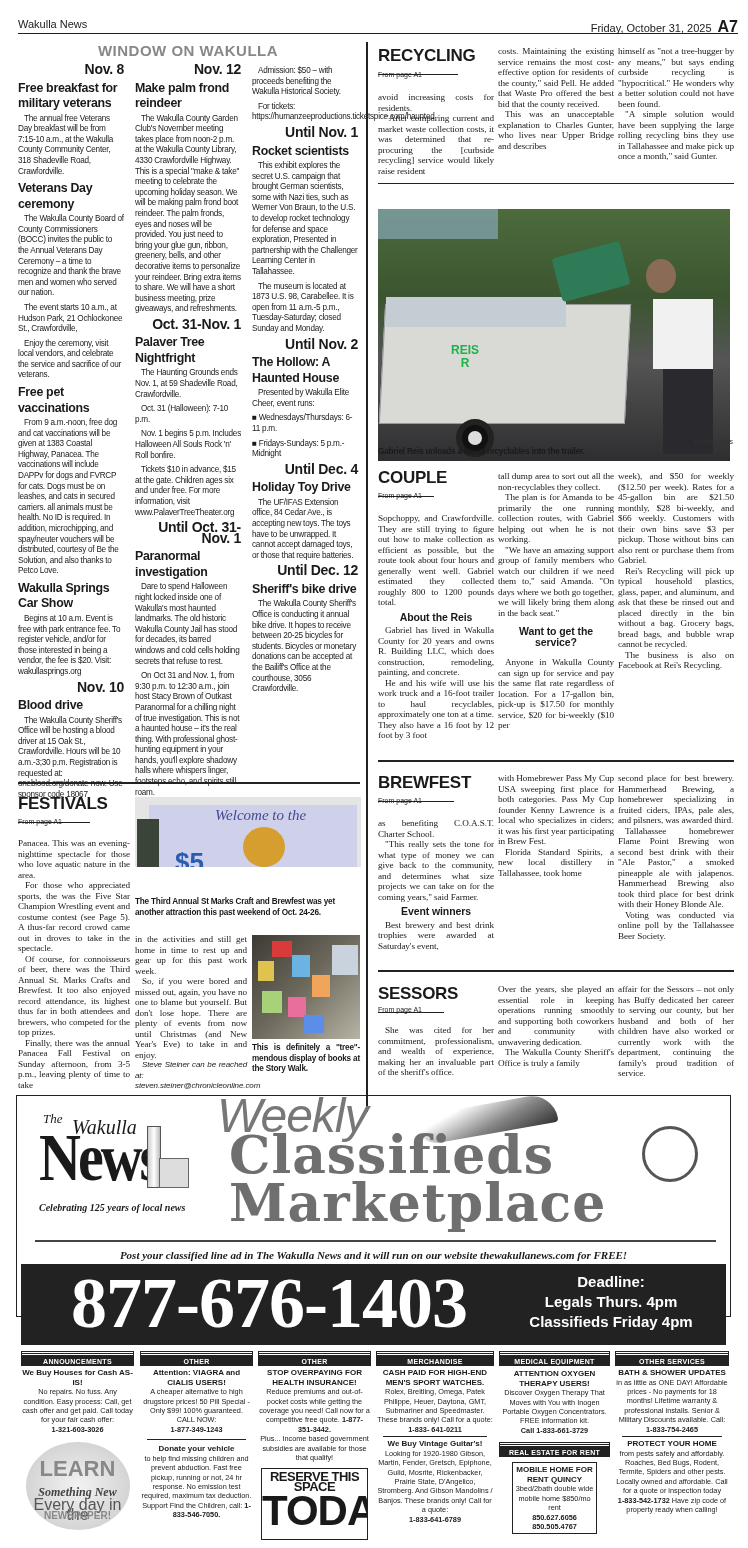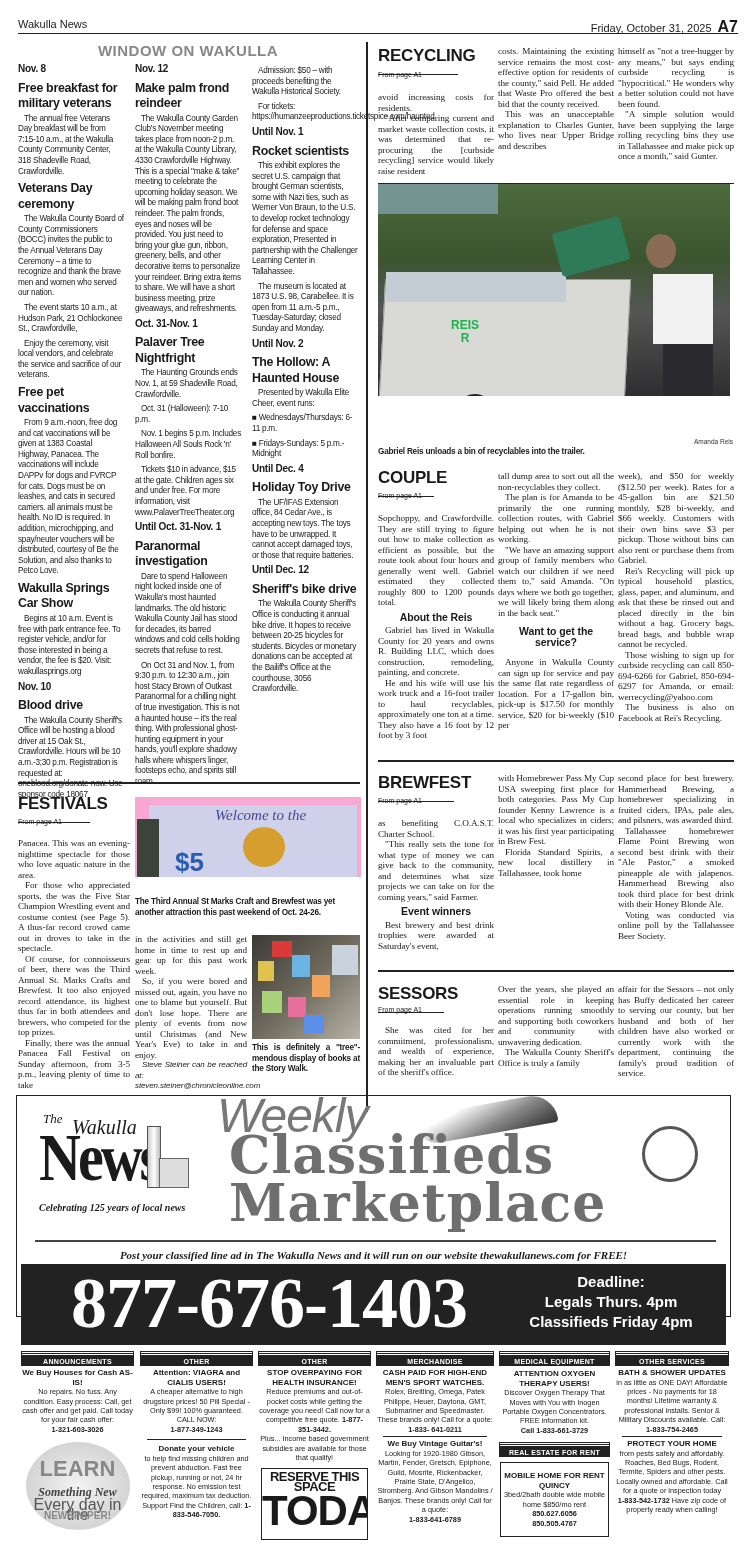--- a/index.html
+++ b/index.html
@@ -5,21 +5,21 @@
 *{box-sizing:border-box;margin:0;padding:0}
 body{width:748px;height:1548px;background:#fff;color:#1a1a1a;position:relative;overflow:hidden;font-family:"Liberation Serif",serif}
 .abs{position:absolute}
 #hdr{position:absolute;left:18px;top:14px;width:720px;height:20px;border-bottom:1.5px solid #222;font-family:"Liberation Sans",sans-serif;font-size:11px}
 #hdr .l{position:absolute;left:0;top:4px}
 #hdr .r{position:absolute;right:0;top:4px}
 #hdr .r b{font-size:16px;margin-left:6px}
 
 .wow-title{position:absolute;left:18px;width:340px;top:42px;text-align:center;font-family:"Liberation Sans",sans-serif;font-weight:bold;font-size:15px;color:#888;letter-spacing:.5px}
 .wcol{position:absolute;top:62px;width:106px;font-family:"Liberation Sans",sans-serif;font-size:8.2px;line-height:10.6px;letter-spacing:-.25px}
-.wcol .date{text-align:left;font-weight:bold;font-size:10px;margin:2px 0 6px}
+.wcol .date{text-align:right;font-weight:bold;font-size:14px;margin:2px 0 6px}
 .wcol h3{font-size:12.4px;line-height:15.5px;font-weight:bold;margin:4px 0 2px;letter-spacing:-.3px}
 .wcol p{text-indent:6px;margin-bottom:4px}
 .wcol .bul{text-indent:0}
 .rule{position:absolute;height:1.5px;background:#222}
 .vrule{position:absolute;width:1.5px;background:#222}
 
 .art-head{position:absolute;font-family:"Liberation Sans",sans-serif;font-weight:bold;font-size:17px;letter-spacing:-.3px;border-bottom:1.5px solid #222;padding-bottom:8px}
 .from{position:absolute;font-family:"Liberation Sans",sans-serif;font-size:7px}
 .col{position:absolute;font-size:9.2px;line-height:10.5px;text-align:justify;letter-spacing:-.1px}
 .col p{text-indent:7px}
@@ -124,21 +124,21 @@
 <div class="col" style="left:498px;top:46px;width:116px">
   <p class="ni">costs. Maintaining the existing service remains the most cost-effective option for residents of the county," said Pell. He added that Waste Pro offered the best bid that the county received.</p>
   <p>This was an unacceptable explanation to Charles Gunter, who lives near Upper Bridge and describes</p>
 </div>
 <div class="col" style="left:618px;top:46px;width:116px">
   <p class="ni">himself as "not a tree-hugger by any means," but says ending curbside recycling is "hypocritical." He wonders why a better solution could not have been found.</p>
   <p>"A simple solution would have been supplying the large rolling recycling bins they use in Tallahassee and make pick up once a month," said Gunter.</p>
 </div>
 <div class="rule" style="left:378px;top:183px;width:356px;height:1px"></div>
 
-<div class="photo" style="left:378px;top:184px;width:352px;height:212px;background:linear-gradient(180deg,#4d6b3d 0%,#3b5530 35%,#555 60%,#2e2e30 100%)">
+<div class="photo" style="left:378px;top:209px;width:352px;height:252px;background:linear-gradient(180deg,#4d6b3d 0%,#3b5530 35%,#555 60%,#2e2e30 100%)">
   <div class="abs" style="left:0;top:0;width:120px;height:30px;background:#8fb2cc;opacity:.6"></div>
   <div class="abs" style="left:4px;top:95px;width:246px;height:120px;background:#d9d9d6;border:1px solid #999;transform:skewX(-3deg)"></div>
   <div class="abs" style="left:8px;top:88px;width:180px;height:30px;background:#c4ccd4"></div>
   <div class="abs" style="left:72px;top:135px;color:#1bb34a;font-family:'Liberation Sans',sans-serif;font-weight:bold;font-size:12px;width:30px;text-align:center;line-height:13px">REIS R</div>
   <div class="abs" style="left:78px;top:210px;width:38px;height:38px;border-radius:50%;background:#111;border:6px solid #222">
       <div style="position:absolute;left:6px;top:6px;width:14px;height:14px;border-radius:50%;background:#ddd"></div>
     </div>
   <div class="abs" style="left:178px;top:40px;width:70px;height:45px;background:#2f7a57;transform:rotate(-15deg);border-radius:4px"></div>
   <div class="abs" style="left:275px;top:90px;width:60px;height:70px;background:#f1f1f1"></div>
   <div class="abs" style="left:268px;top:50px;width:30px;height:34px;background:#8a6b55;border-radius:50%"></div>
@@ -158,34 +158,33 @@
 <div class="col" style="left:498px;top:471px;width:116px">
   <p class="ni">tall dump area to sort out all the non-recyclables they collect.</p>
   <p>The plan is for Amanda to be primarily the one running collection routes, with Gabriel helping out when he is not working.</p>
   <p>"We have an amazing support group of family members who watch our children if we need them to," said Amanda. "On days where we both go together, we will likely bring them along in the back seat."</p>
   <div class="sub" style="width:80px;margin:8px auto 10px">Want to get the service?</div>
   <p>Anyone in Wakulla County can sign up for service and pay the same flat rate regardless of location. For a 17-gallon bin, pick-up is $17.50 for monthly service, $20 for bi-weekly ($10 per</p>
 </div>
 <div class="col" style="left:618px;top:471px;width:116px">
   <p class="ni">week), and $50 for weekly ($12.50 per week). Rates for a 45-gallon bin are $21.50 monthly, $28 bi-weekly, and $66 weekly. Customers with their own bins save $3 per pickup. Those without bins can also rent or purchase them from Gabriel.</p>
   <p>Rei's Recycling will pick up typical household plastics, glass, paper, and aluminum, and ask that these be rinsed out and placed directly in the bin without a bag. Grocery bags, bread bags, and bubble wrap cannot be recycled.</p>
-  <p>Those wishing to sign up for curbside recycling can call 850-694-6266 for Gabriel, 850-694-6297 for Amanda, or email: werrecycling@yahoo.com</p>
   <p>The business is also on Facebook at Rei's Recycling.</p>
 </div>
 <div class="rule" style="left:378px;top:760px;width:356px"></div>
 
 <div class="art-head" style="left:18px;top:794px;width:72px">FESTIVALS</div>
 <div class="from" style="left:18px;top:818px">From page A1</div>
 <div class="col" style="left:18px;top:838px;width:112px">
   <p class="ni">Panacea. This was an evening-nighttime spectacle for those who love aquatic nature in the area.</p>
   <p>For those who appreciated sports, the was the Five Star Champion Wrestling event and costume contest (see Page 5). A thus-far record crowd came out in droves to take in the spectacle.</p>
   <p>Of course, for connoisseurs of beer, there was the Third Annual St. Marks Crafts and Brewfest. It too also enjoyed record attendance, its highest thus far in both attendees and brewers, who competed for the top prizes.</p>
   <p>Finally, there was the annual Panacea Fall Festival on Sunday afternoon, from 3-5 p.m., leaving plenty of time to take</p>
 </div>
-<div class="photo" style="left:135px;top:797px;width:226px;height:80px;background:#f9a8d4">
+<div class="photo" style="left:135px;top:797px;width:226px;height:70px;background:#e5e5e5">
   <div class="abs" style="left:14px;top:8px;width:208px;height:76px;background:#cfd0ea"></div>
   <div class="abs" style="left:80px;top:10px;font-family:'Liberation Serif',serif;font-style:italic;font-size:15px;color:#444a90">Welcome to the</div>
   <div class="abs" style="left:40px;top:50px;font-family:'Liberation Sans',sans-serif;font-weight:bold;font-size:26px;color:#2a5cb0">$5</div>
   <div class="abs" style="left:108px;top:30px;width:42px;height:40px;border-radius:50%;background:#d69e2e"></div>
   <div class="abs" style="left:2px;top:22px;width:22px;height:70px;background:#3b4438"></div>
 </div>
 <div class="cap" style="left:135px;top:897px;width:228px">The Third Annual St Marks Craft and Brewfest was yet another attraction this past weekend of Oct. 24-26.</div>
 <div class="col" style="left:135px;top:934px;width:112px">
   <p class="ni">in the activities and still get home in time to rest up and gear up for this past work week.</p>
   <p>So, if you were bored and missed out, again, you have no one to blame but yourself. But don't lose hope. There are plenty of events from now until Christmas (and New Year's Eve) to take in and enjoy.</p>
@@ -303,21 +302,21 @@
   <div>Looking for 1920-1980 Gibson, Martin, Fender, Gretsch, Epiphone, Guild, Mosrite, Rickenbacker, Prairie State, D'Angelico, Stromberg. And Gibson Mandolins / Banjos. These brands only! Call for a quote:</div>
   <b>1-833-641-6789</b>
 </div>
 
 <div class="adcol" style="left:500px;width:109px">
   <div class="adhead">MEDICAL EQUIPMENT</div>
   <div class="t" style="margin-top:4px">ATTENTION OXYGEN THERAPY USERS!</div>
   <div>Discover Oxygen Therapy That Moves with You with Inogen Portable Oxygen Concentrators. FREE information kit.</div>
   <b>Call 1-833-661-3729</b>
   <div class="adhead" style="margin-top:8px">REAL ESTATE FOR RENT</div>
-  <div style="border:1.2px solid #222;margin:6px 0 0;padding:8px 0">
+  <div style="border:1.2px solid #222;margin:6px 12px 0;padding:2px 0">
     <div class="t">MOBILE HOME FOR RENT QUINCY</div>
     <div>3bed/2bath double wide mobile home $850/mo rent</div>
     <b style="display:block">850.627.6056</b>
     <b style="display:block">850.505.4767</b>
   </div>
 </div>
 
 <div class="adcol" style="left:616px;width:112px">
   <div class="adhead">OTHER SERVICES</div>
   <div class="t">BATH &amp; SHOWER UPDATES</div>

